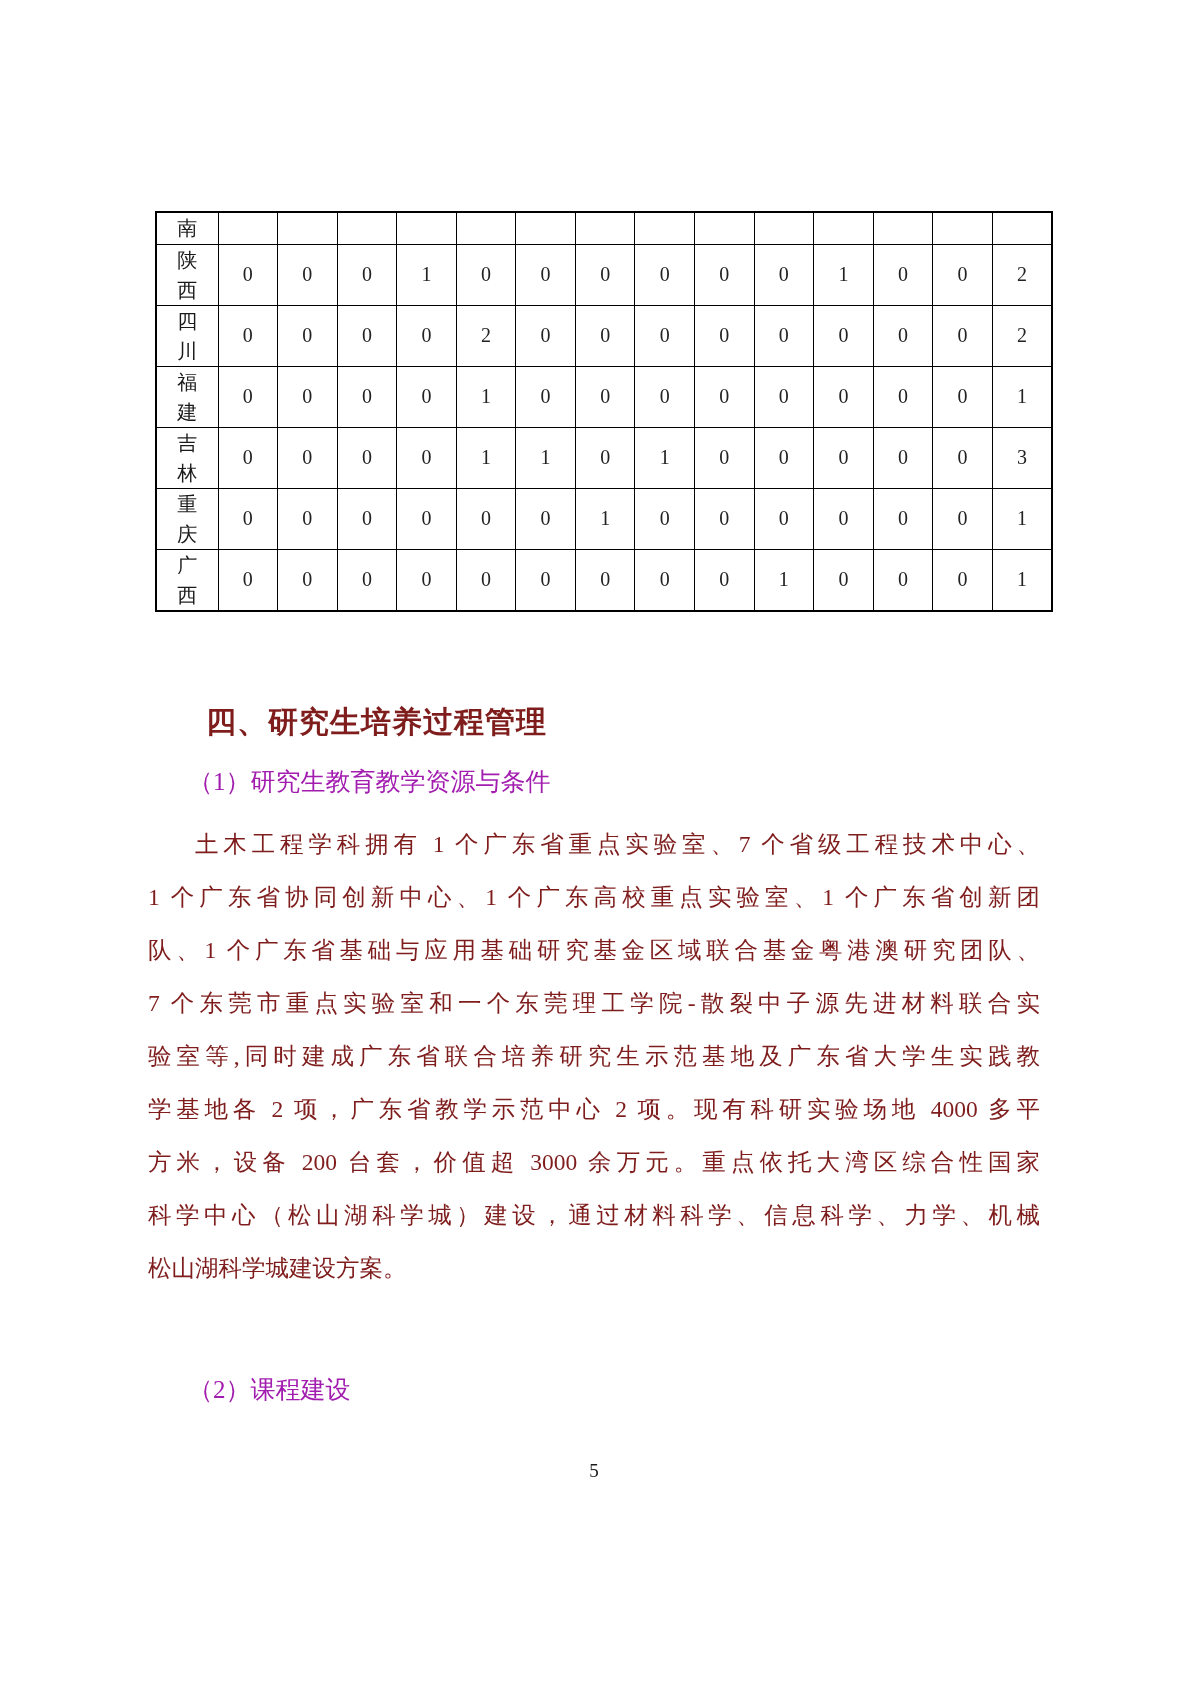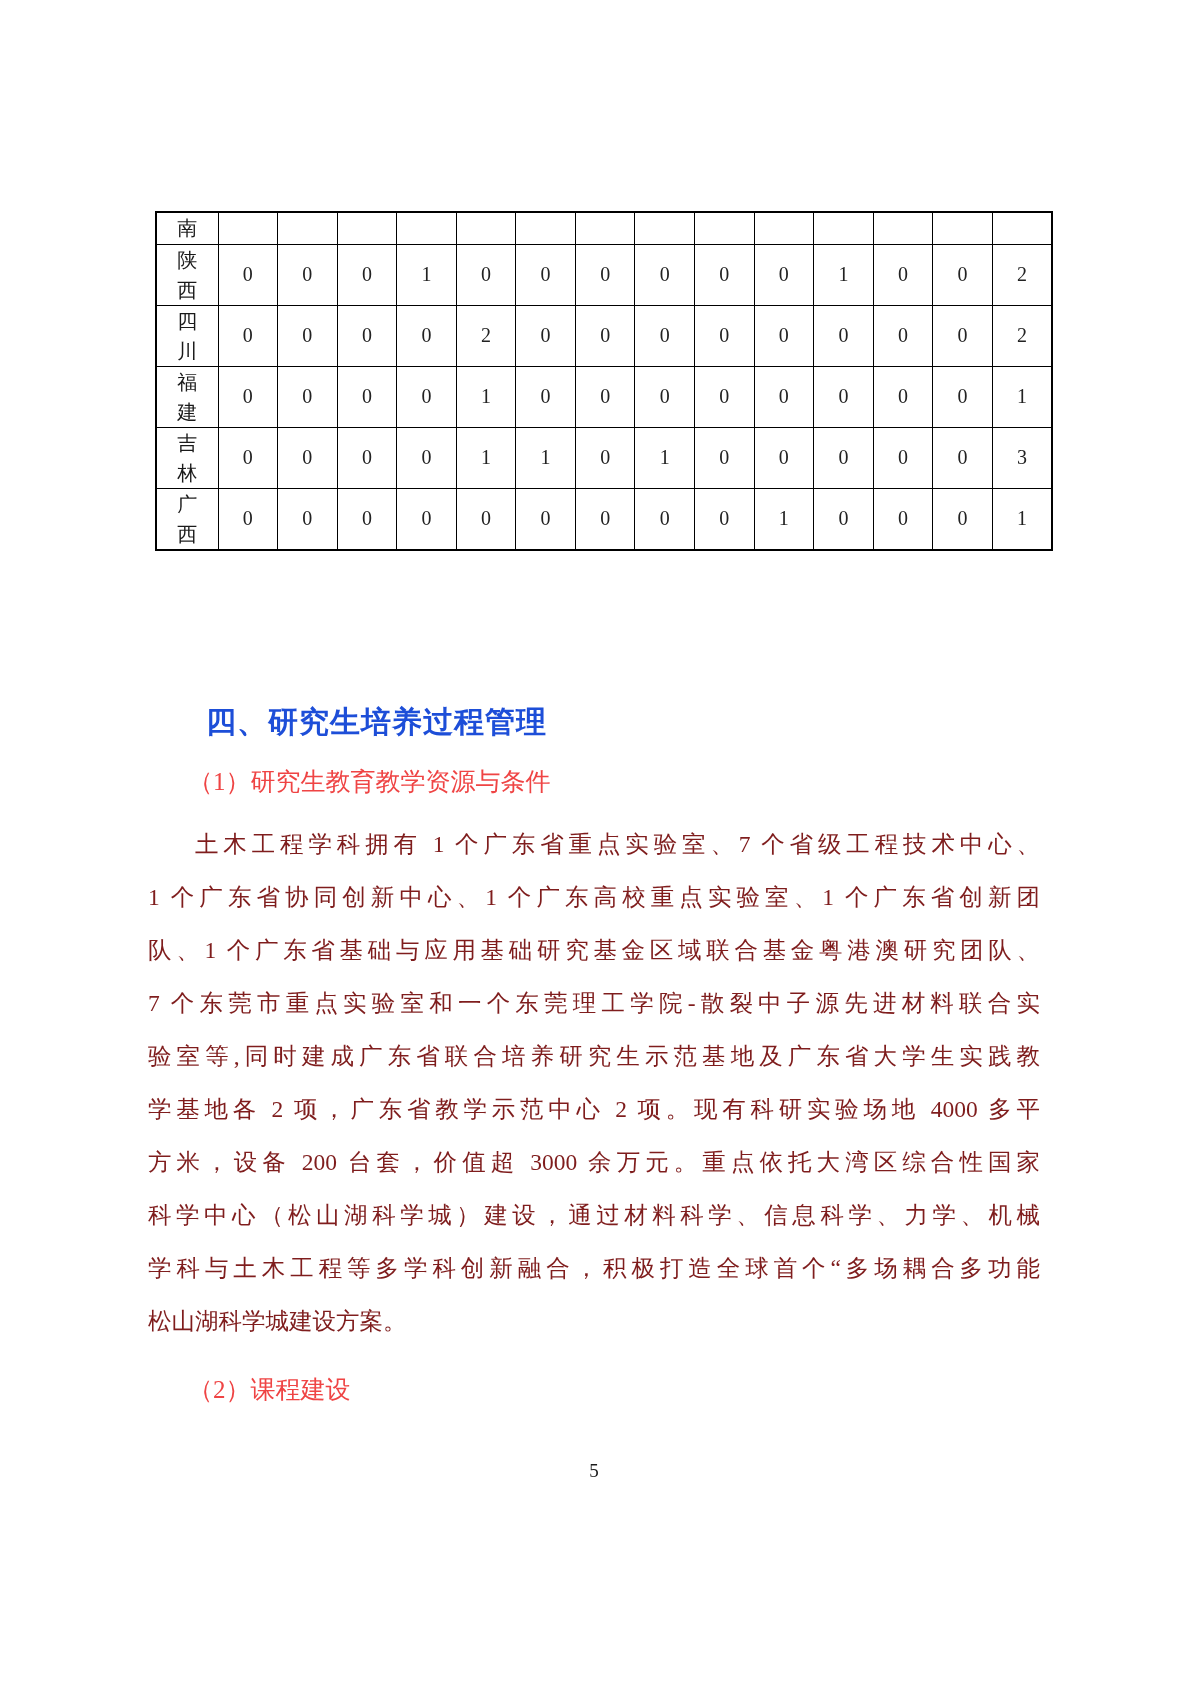--- a/index.html
+++ b/index.html
@@ -44,29 +44,29 @@
   }
   
   .h-main {
     position: absolute;
     left: 206px;
     top: 702px;
     font-family: "Liberation Sans", "DejaVu Sans", sans-serif;
     font-weight: 700;
     font-size: 30px;
     line-height: 40px;
-    color: #1d4ed8;
+    color: #7f1d1d;
     letter-spacing: 1px;
   }
   .h-sub {
     position: absolute;
     left: 188px;
     font-size: 25px;
     line-height: 40px;
-    color: #ef4444;
+    color: #a21caf;
   }
   .h-sub.s1 { top: 762px; }
   .h-sub.s2 { top: 1370px; }
   
   .paragraph {
     position: absolute;
     left: 148px;
     top: 818px;
     width: 892px;
   }
@@ -192,20 +192,37 @@
           <td>1</td>
           <td>1</td>
           <td>0</td>
           <td>1</td>
           <td>0</td>
           <td>0</td>
           <td>0</td>
           <td>0</td>
           <td>0</td>
           <td>3</td>
+        </tr>
+        <tr>
+          <td><span class="stack">重庆</span></td>
+          <td>0</td>
+          <td>0</td>
+          <td>0</td>
+          <td>0</td>
+          <td>0</td>
+          <td>0</td>
+          <td>1</td>
+          <td>0</td>
+          <td>0</td>
+          <td>0</td>
+          <td>0</td>
+          <td>0</td>
+          <td>0</td>
+          <td>1</td>
         </tr>
         <tr>
           <td><span class="stack">广西</span></td>
           <td>0</td>
           <td>0</td>
           <td>0</td>
           <td>0</td>
           <td>0</td>
           <td>0</td>
           <td>0</td>
@@ -226,21 +243,20 @@
 
   <div class="paragraph" id="paragraph">
       <div class="pline first">土木工程学科拥有 1 个广东省重点实验室、7 个省级工程技术中心、</div>
       <div class="pline">1 个广东省协同创新中心、1 个广东高校重点实验室、1 个广东省创新团</div>
       <div class="pline">队、1 个广东省基础与应用基础研究基金区域联合基金粤港澳研究团队、</div>
       <div class="pline">7 个东莞市重点实验室和一个东莞理工学院-散裂中子源先进材料联合实</div>
       <div class="pline">验室等,同时建成广东省联合培养研究生示范基地及广东省大学生实践教</div>
       <div class="pline">学基地各 2 项，广东省教学示范中心 2 项。现有科研实验场地 4000 多平</div>
       <div class="pline">方米，设备 200 台套，价值超 3000 余万元。重点依托大湾区综合性国家</div>
       <div class="pline">科学中心（松山湖科学城）建设，通过材料科学、信息科学、力学、机械</div>
-      <div class="pline">学科与土木工程等多学科创新融合，积极打造全球首个“多场耦合多功能</div>
       <div class="pline last">松山湖科学城建设方案。</div>
     </div>
 
   <div class="h-sub s2">（2）课程建设</div>
 
   <div class="page-number">5</div>
 
 </div>
 
 </body></html>

